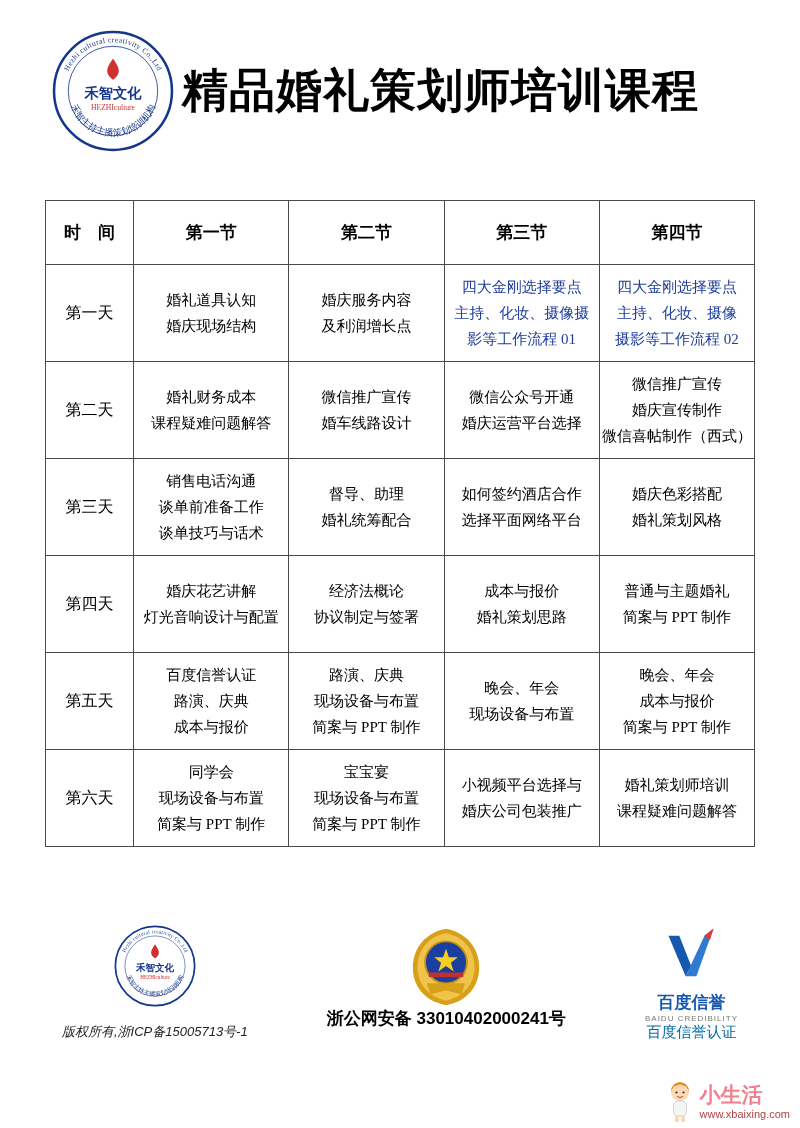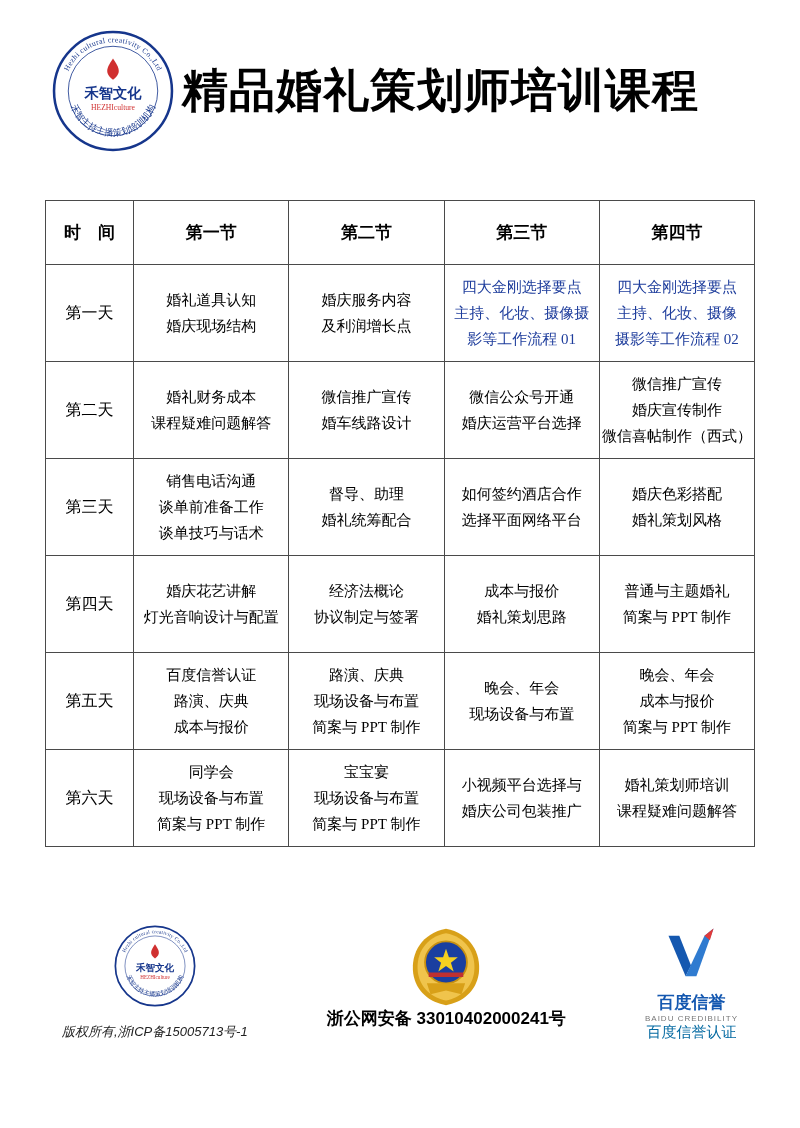--- a/index.html
+++ b/index.html
@@ -348,14 +348,30 @@
         <polygon points="55,4 36,57 24,57 45,12" fill="#2f7bd0"></polygon>
         <polygon points="45,12 55,4 51,17" fill="#e03a3a"></polygon>
       </svg>
       <div class="baidu-name">百度信誉</div>
       <div class="baidu-en">BAIDU CREDIBILITY</div>
       <div class="baidu-cert">百度信誉认证</div>
     </div>
 
   </div>
 
+  <div class="watermark">
+    <svg class="mascot" viewBox="0 0 30 44">
+      <circle cx="15" cy="12" r="9" fill="#fcd9b4"></circle>
+      <path d="M 6,11 A 9,9 0 0 1 24,11 L 21,6.5 L 15,4.5 L 9,6.5 Z" fill="#e89030"></path>
+      <circle cx="11.5" cy="12.5" r="1.1" fill="#333"></circle>
+      <circle cx="18.5" cy="12.5" r="1.1" fill="#333"></circle>
+      <path d="M 12,16.5 Q 15,18.5 18,16.5" stroke="#b05030" stroke-width="1" fill="none"></path>
+      <rect x="8.5" y="21" width="13" height="15" rx="4.5" fill="#f5f5f5" stroke="#d0d0d0"></rect>
+      <rect x="10" y="36" width="4" height="6" rx="1.5" fill="#fcd9b4"></rect>
+      <rect x="16" y="36" width="4" height="6" rx="1.5" fill="#fcd9b4"></rect>
+    </svg>
+    <div class="wm-texts">
+      <span class="wm-name">小生活</span>
+      <span class="wm-url">www.xbaixing.com</span>
+    </div>
+  </div>
 
 </div>
 
 </body></html>

